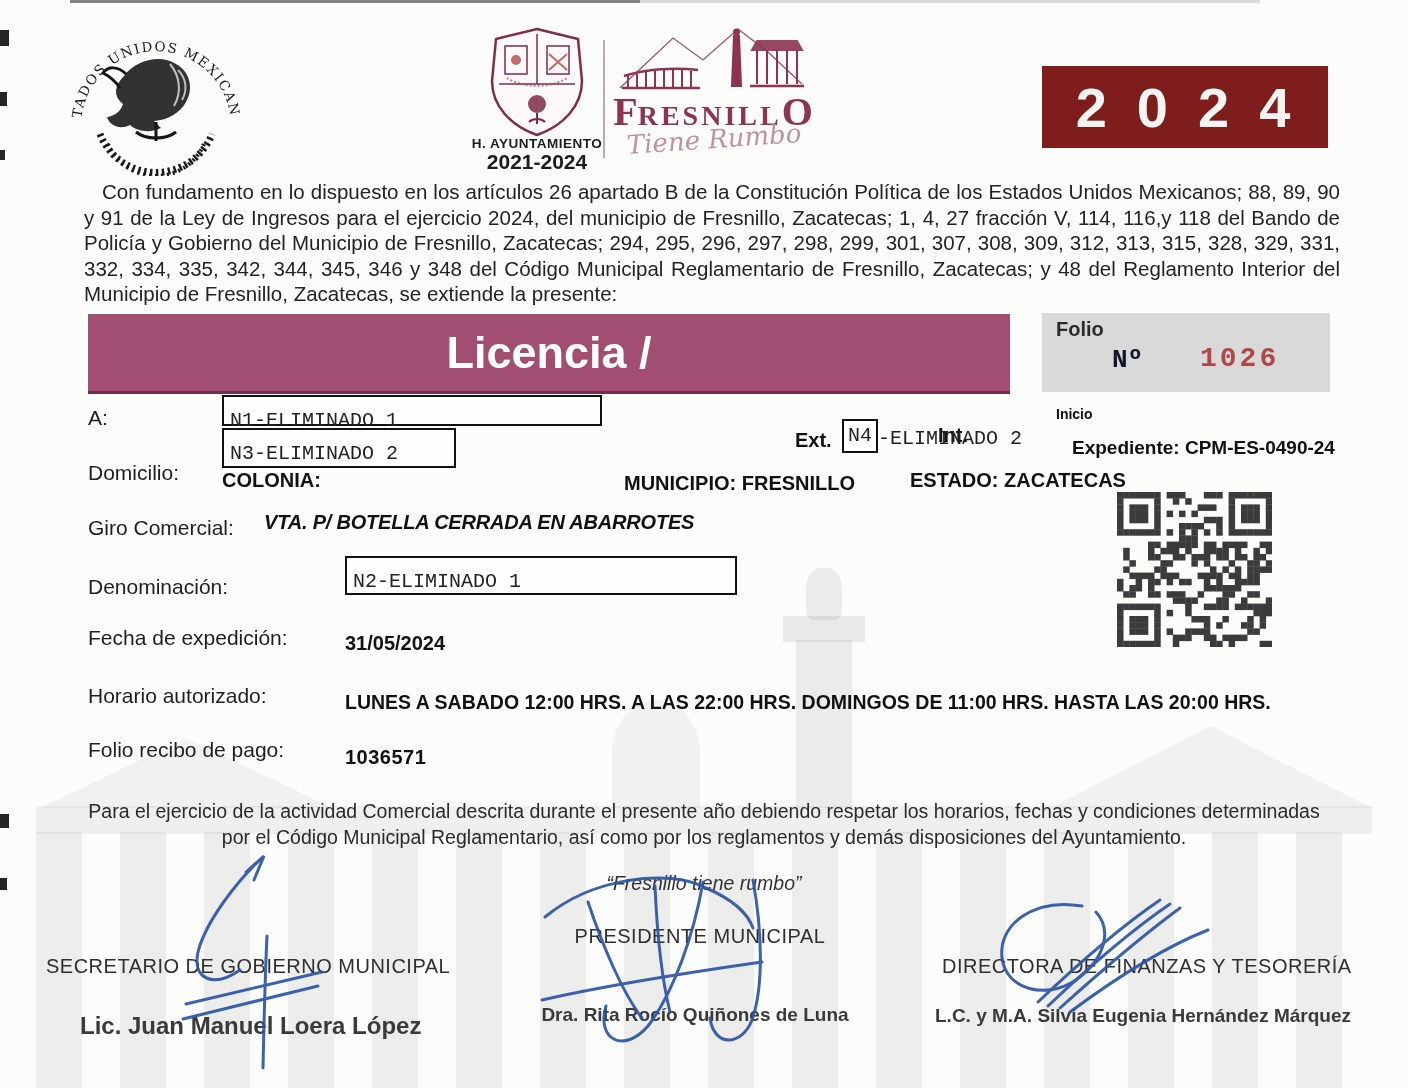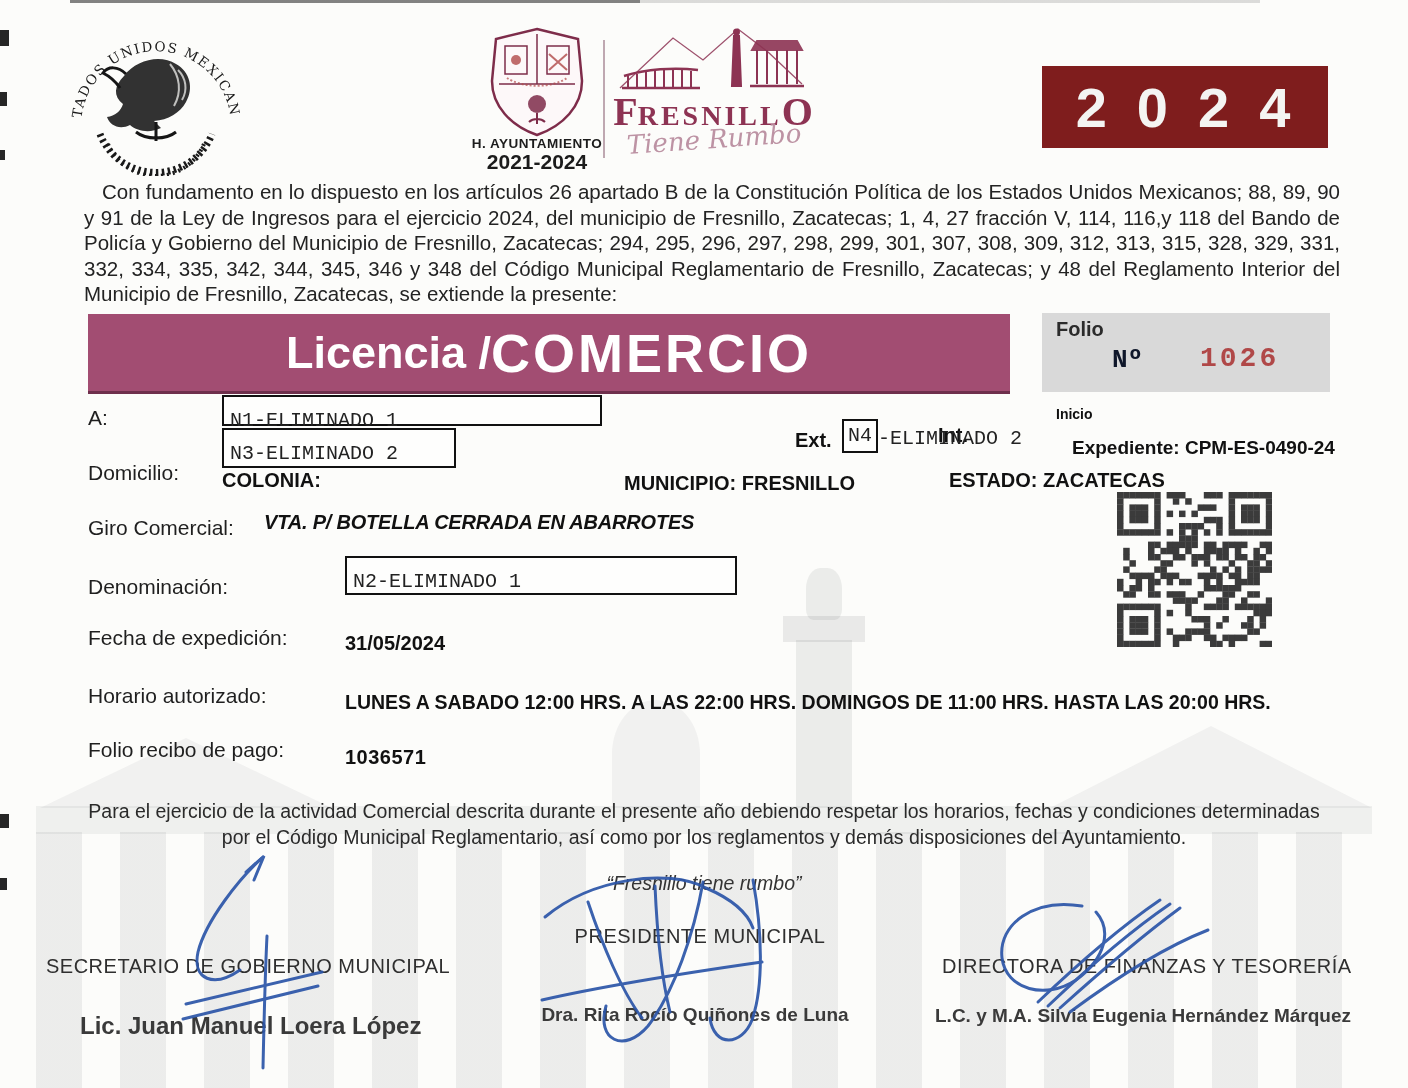--- a/index.html
+++ b/index.html
@@ -135,21 +135,20 @@
 <div class="abs logo-slogan">Tiene Rumbo</div>
 
 <div class="abs year-box">
   <span>2024</span>
 </div>
 
 <div class="abs legal">Con fundamento en lo dispuesto en los artículos 26 apartado B de la Constitución Política de los Estados Unidos Mexicanos; 88, 89, 90 y 91 de la Ley de Ingresos para el ejercicio 2024, del municipio de Fresnillo, Zacatecas; 1, 4, 27 fracción V, 114, 116,y 118 del Bando de Policía y Gobierno del Municipio de Fresnillo, Zacatecas; 294, 295, 296, 297, 298, 299, 301, 307, 308, 309, 312, 313, 315, 328, 329, 331, 332, 334, 335, 342, 344, 345, 346 y 348 del Código Municipal Reglamentario de Fresnillo, Zacatecas; y 48 del Reglamento Interior del Municipio de Fresnillo, Zacatecas, se extiende la presente:</div>
 
 <div class="abs banner">
   <span class="reg">Licencia /</span>
-    <span class="strong">COMERCIO</span>
 </div>
 <div class="abs folio-box">
   <span class="folio-label">Folio</span>
   <span class="folio-no">Nº</span>
   <span class="folio-num">1026</span>
 </div>
 
 <div class="lbl" style="left:88px;top:406px;">A:</div>
 <div class="mono-box" style="left:222px;top:395px;width:380px;height:31px;">N1-ELIMINADO 1</div>
 <div class="mono-box" style="left:222px;top:428px;width:234px;height:40px;">N3-ELIMINADO 2</div>
@@ -158,21 +157,21 @@
 <div class="mono-box" style="left:842px;top:419px;width:36px;height:34px;padding:3px 4px;">N4</div>
 <div class="bold-val" style="left:938px;top:424px;z-index:2;">Int.</div>
 <div class="mono-txt" style="left:878px;top:427px;">-ELIMINADO 2</div>
 
 <div class="bold-val" style="left:1056px;top:406px;font-size:14px;">Inicio</div>
 <div class="bold-val" style="left:1072px;top:437px;font-size:19px;">Expediente: CPM-ES-0490-24</div>
 
 <div class="lbl" style="left:88px;top:461px;">Domicilio:</div>
 <div class="bold-val" style="left:222px;top:469px;">COLONIA:</div>
 <div class="bold-val" style="left:624px;top:472px;">MUNICIPIO: FRESNILLO</div>
-<div class="bold-val" style="left:910px;top:469px;margin-left:39px;">ESTADO: ZACATECAS</div>
+<div class="bold-val" style="left:910px;top:469px;">ESTADO: ZACATECAS</div>
 
 <div class="lbl" style="left:88px;top:516px;">Giro Comercial:</div>
 <div class="bold-val" style="left:264px;top:511px;letter-spacing:-0.2px;font-style:italic;">VTA. P/ BOTELLA CERRADA EN ABARROTES</div>
 
 <div class="lbl" style="left:88px;top:575px;">Denominación:</div>
 <div class="mono-box" style="left:345px;top:556px;width:392px;height:39px;">N2-ELIMINADO 1</div>
 
 <svg id="qr-svg" class="abs" style="left:1117px;top:492px;z-index:2;" width="155" height="155" viewBox="0 0 155 155">
     <g fill="#3b3b3b">
       <rect x="0.0" y="0.0" width="6.5" height="6.5"></rect>

